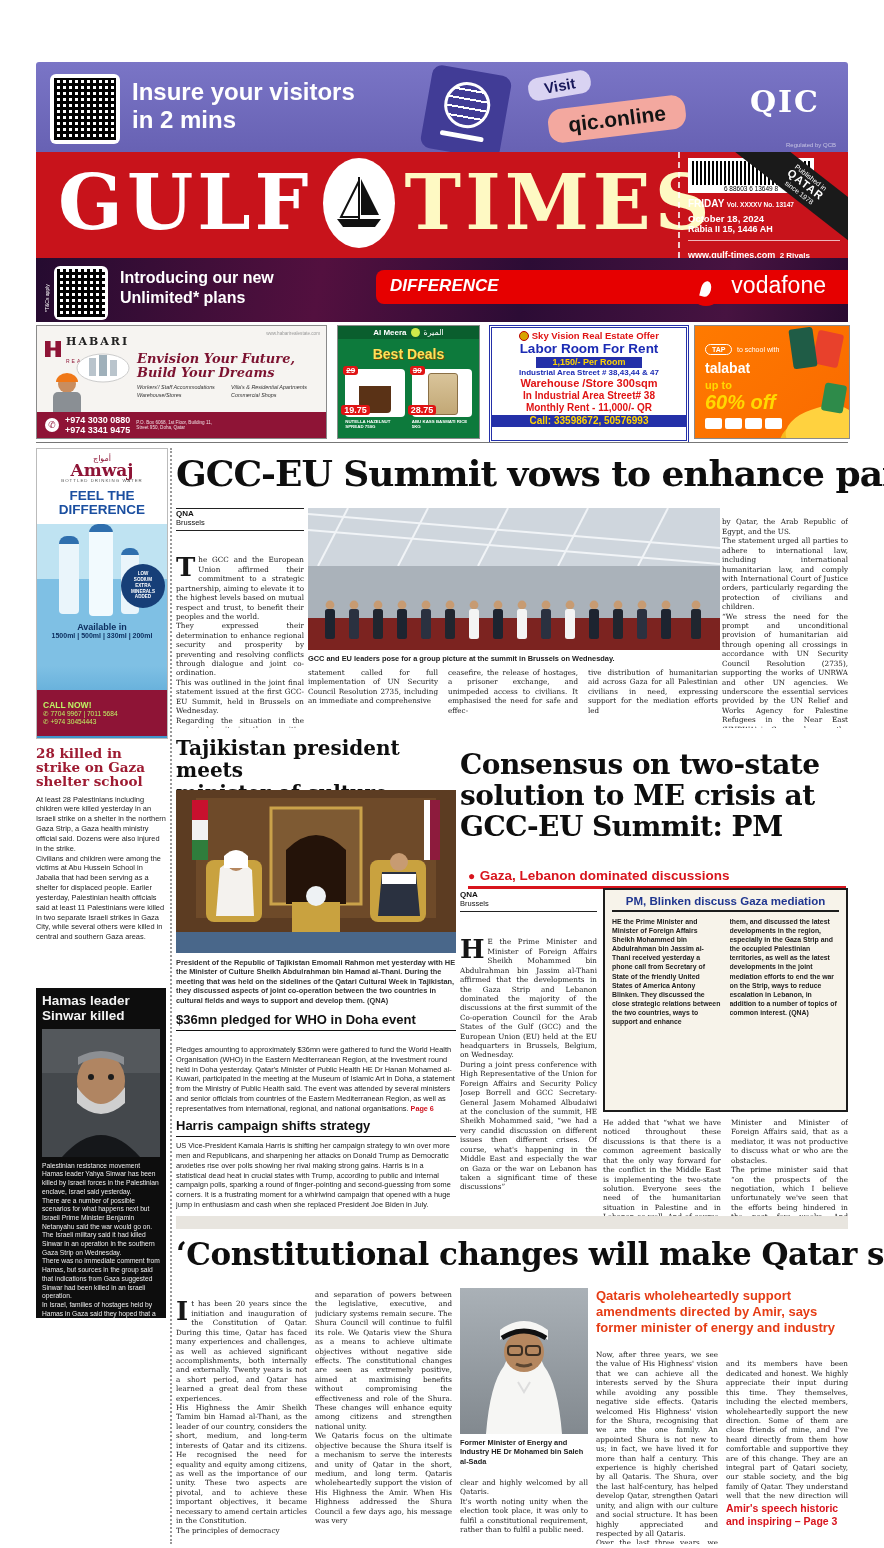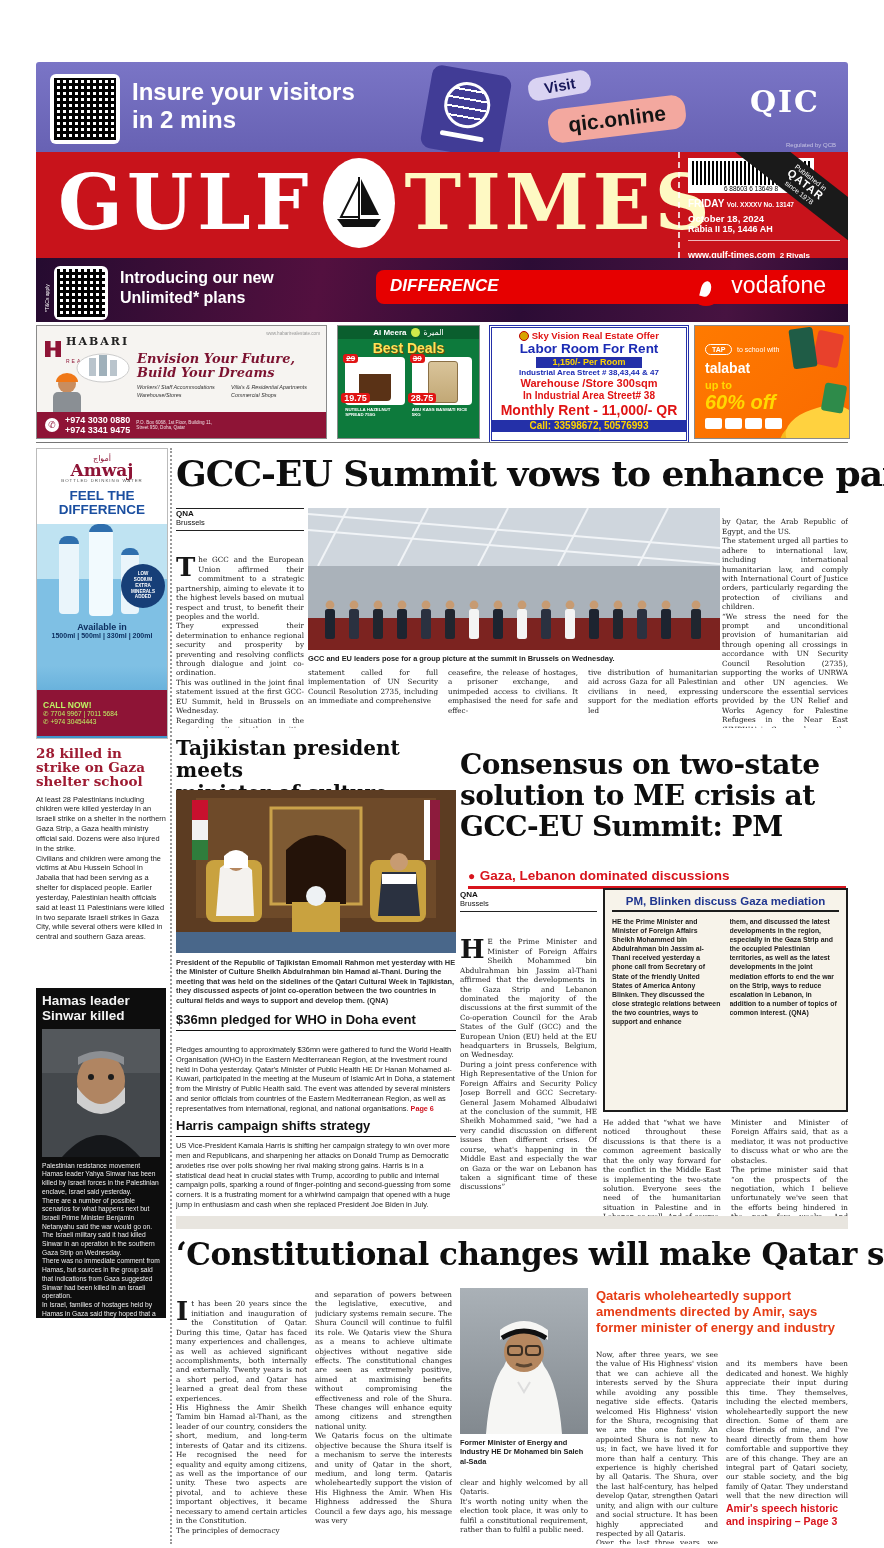--- a/index.html
+++ b/index.html
@@ -164,21 +164,21 @@
       <span style="font-size:4.6px;opacity:.85;width:86px;line-height:1.2;">P.O. Box 6068, 1st Floor, Building 11, Street 950, Doha, Qatar</span>
     </div>
   </div>
 
   <div class="abs adbox meera" style="left:337px;top:325px;width:141px;height:112px;">
     <div style="background:#0a5e2e;padding:2px 0;display:flex;align-items:center;justify-content:center;gap:4px;">
       <span style="font-size:8px;font-weight:bold;">Al Meera</span>
       <span style="width:9px;height:9px;border-radius:50%;background:#cfe84a;display:inline-block;"></span>
       <span style="font-size:8px;">الميرة</span>
     </div>
-    <div style="font-size:14px;font-weight:bold;color:#ffe259;text-shadow:1px 1px 0 #7a4a00;margin:1px 0;">Best Deals</div>
+    <div style="font-size:14px;font-weight:bold;color:#ffe259;text-shadow:1px 1px 0 #7a4a00;margin:7px 0;">Best Deals</div>
     <div style="display:flex;justify-content:space-around;padding:0 4px;">
       <div style="width:60px;">
         <div style="background:#fff;border-radius:4px;height:48px;position:relative;">
           <span class="price-tag" style="position:absolute;left:-2px;top:-3px;font-size:8px;text-decoration:line-through;">29</span>
           <div style="position:absolute;left:14px;top:6px;width:32px;height:38px;background:linear-gradient(180deg,#fff 0 30%,#5a3216 30%);border-radius:4px;"></div>
           <span class="price-tag" style="position:absolute;left:-4px;bottom:2px;font-size:9px;">19.75</span>
         </div>
         <div style="font-size:4.4px;font-weight:bold;text-align:left;margin-top:2px;">NUTELLA HAZELNUT SPREAD 750G</div>
       </div>
       <div style="width:60px;">
@@ -192,21 +192,21 @@
     </div>
   </div>
 
   <div class="abs sky" style="left:489px;top:325px;width:194px;height:112px;">
     <div class="r" style="font-size:9.5px;margin-top:2px;"><span style="display:inline-block;width:8px;height:8px;border-radius:50%;background:#d7a400;border:1px solid #b00;vertical-align:middle;"></span> <span>Sky Vision Real Estate Offer</span></div>
     <div class="b" style="font-size:13.5px;">Labor Room For Rent</div>
     <div class="skyline" style="font-size:9px;width:55%;margin:0 auto;">1,150/- Per Room</div>
     <div class="b" style="font-size:8px;">Industrial Area Street # 38,43,44 &amp; 47</div>
     <div class="r" style="font-size:11px;">Warehouse /Store 300sqm</div>
     <div class="r" style="font-size:10px;">In Industrial Area Street# 38</div>
-    <div class="r" style="font-size:14px;">Monthly Rent - 11,000/- QR</div>
+    <div class="r" style="font-size:10px;">Monthly Rent - 11,000/- QR</div>
     <div class="skyline" style="font-size:10px;margin-top:1px;">Call: 33598672, 50576993</div>
   </div>
 
   <div class="abs adbox talabat" style="left:694px;top:325px;width:154px;height:112px;">
     <div style="position:absolute;left:10px;top:12px;">
       <span style="border:1px solid #fff;border-radius:8px;padding:1px 6px;font-size:7px;font-weight:bold;">TAP</span>
       <span style="font-size:7px;">to school with</span>
       <div style="font-weight:bold;font-size:14px;margin-top:4px;">talabat</div>
       <div style="color:#ffd900;font-weight:bold;font-size:11px;margin-top:3px;">up to</div>
       <div style="color:#ffd900;font-weight:bold;font-size:20px;font-style:italic;">60% off</div>

